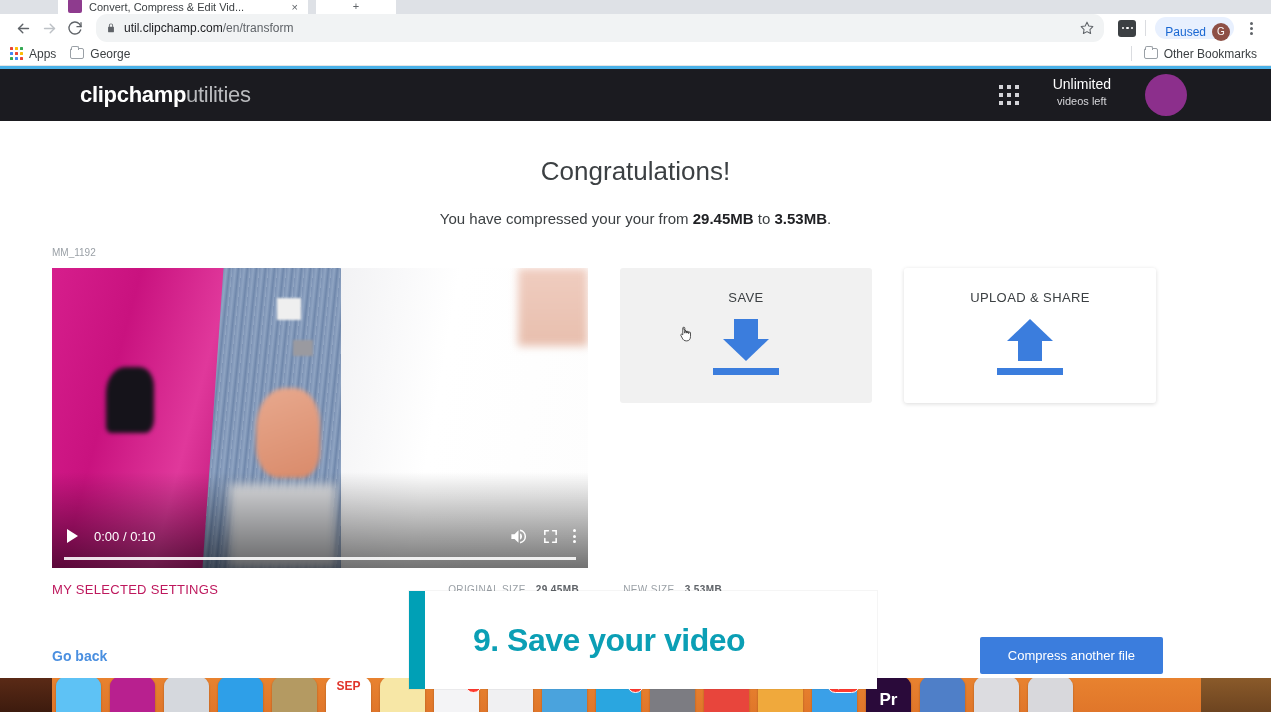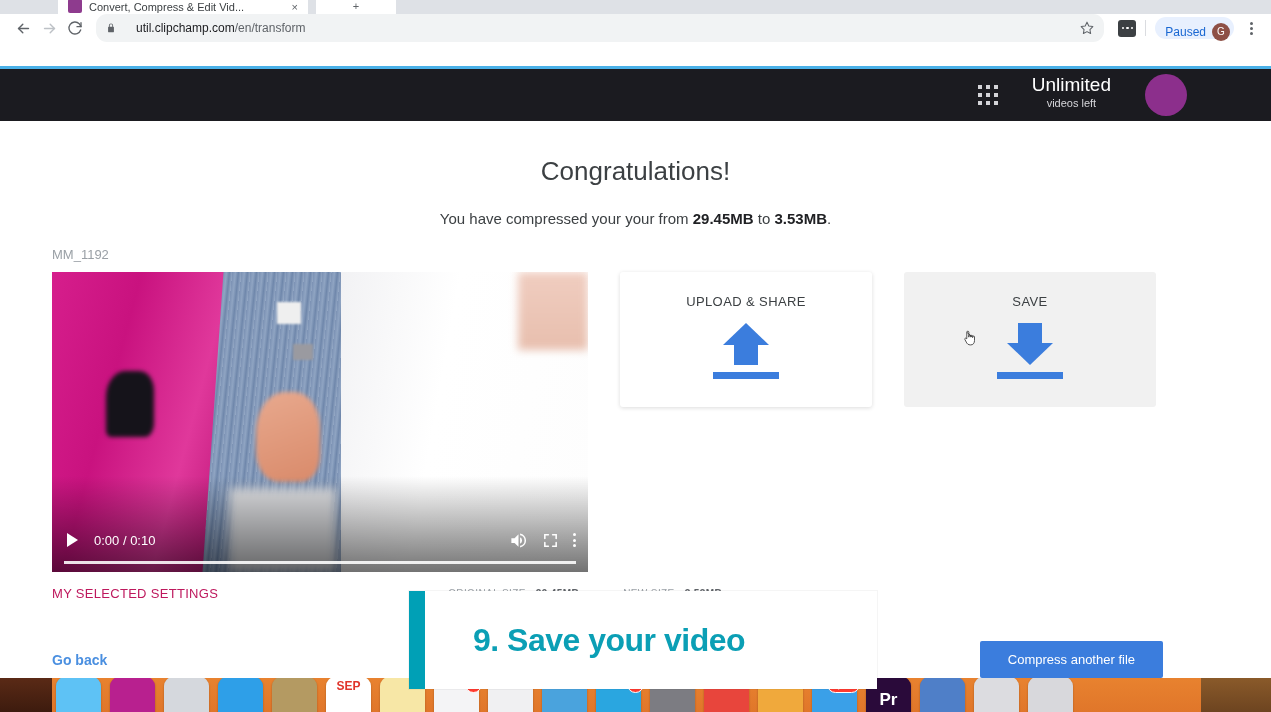--- a/index.html
+++ b/index.html
@@ -39,21 +39,21 @@
     background:#ffffff; display:flex; align-items:center; padding:0 10px;
   }
   .nav-btn {
     width:26px; height:26px; display:flex; align-items:center; justify-content:center;
     color:#5f6368; flex:0 0 auto;
   }
   .nav-btn.disabled { color:#bdc1c6; }
   .nav-btn svg { display:block; }
   .omnibox {
     flex:1 1 auto; height:28px; background:#f1f3f4; border-radius:11px;
-    display:flex; align-items:center; padding:0 10px; gap:20px; margin:0 6px 0 8px;
+    display:flex; align-items:center; padding:0 10px; gap:8px; margin:0 6px 0 8px;
     min-width:0;
   }
   .lock-icon { flex:0 0 auto; color:#5f6368; display:flex; }
   .url { font-size:12px; color:#202124; white-space:nowrap; overflow:hidden; }
   .url .dim { color:#5f6368; }
   .omni-star { margin-left:auto; flex:0 0 auto; color:#5f6368; display:flex; }
   .tool-ext {
     width:18px; height:17px; background:#3c4043; border-radius:3px;
     display:flex; align-items:center; justify-content:center; gap:2px;
     flex:0 0 auto; margin-left:8px;
@@ -106,37 +106,37 @@
   .logo { font-size:22px; letter-spacing:-0.3px; }
   .logo .b { color:#ffffff; font-weight:bold; }
   .logo .l { color:#b9babd; font-weight:300; }
   .hdr-right {
     margin-left:auto; display:flex; align-items:center; gap:34px;
     margin-right:60px;
   }
   .grid9 { display:grid; grid-template-columns:repeat(3,4px); gap:4px; }
   .grid9 i { width:4px; height:4px; background:#d4d4d8; display:block; }
   .quota { text-align:center; line-height:1.1; margin-top:-6px; }
-  .quota .big { font-size:19px; color:#fff; display:block; }
+  .quota .big { font-size:14px; color:#fff; display:block; }
   .quota .small { font-size:11px; color:#d6d6da; display:block; margin-top:2px; }
   .avatar-circle {
     width:42px; height:42px; border-radius:50%; background:#8c2f8c;
   }
 
   .content { padding:0 52px; position:relative; }
   .congrats {
     text-align:center; font-size:26px; color:#3c4043; font-weight:400;
     margin-top:35px;
   }
   .subline {
     text-align:center; font-size:15px; color:#3c4043; margin-top:23px;
   }
   .subline b { font-weight:bold; color:#202124; }
 
-  .filename { font-size:13px; color:#9aa0a6; margin-top:20px; }
+  .filename { font-size:10px; color:#9aa0a6; margin-top:20px; }
 
   .row { display:flex; gap:32px; margin-top:10px; align-items:flex-start; }
 
   
   .player {
     width:536px; height:300px; position:relative; overflow:hidden; background:#000;
     flex:0 0 auto;
     text-align:right;
   }
   .vframe { position:absolute; inset:0; }
@@ -323,26 +323,56 @@
       <span class="ptext">Paused</span>
       <span class="profile-avatar">G</span>
     </div>
     <div class="kebab">
         <i></i>
         <i></i>
         <i></i>
       </div>
   </div>
 
+  <div class="bookmarks">
+    <div class="bm">
+      <span class="apps-grid">
+        <i style="background:#ea4335"></i>
+          <i style="background:#fbbc04"></i>
+          <i style="background:#34a853"></i>
+        <i style="background:#4285f4"></i>
+          <i style="background:#ea4335"></i>
+          <i style="background:#fbbc04"></i>
+        <i style="background:#34a853"></i>
+          <i style="background:#4285f4"></i>
+          <i style="background:#ea4335"></i>
+      </span>
+      <span class="bm-label">Apps</span>
+    </div>
+    <div class="bm">
+      <span class="folder-ic"></span>
+      <span class="bm-label">George</span>
+    </div>
+    <div class="bm-right">
+      <span class="bm-sep"></span>
+      <div class="bm" style="margin-right:4px">
+        <span class="folder-ic"></span>
+        <span class="bm-label">Other Bookmarks</span>
+      </div>
+    </div>
+  </div>
 
   <div class="viewport">
 
     <div class="blue-rule"></div>
 
     <div class="site-header">
+      <div class="logo">
+        <span class="b">clipchamp</span><span class="l">utilities</span>
+      </div>
       <div class="hdr-right">
         <span class="grid9">
           <i></i>
             <i></i>
             <i></i>
             <i></i>
             <i></i>
             <i></i>
             <i></i>
             <i></i>
@@ -399,39 +429,39 @@
                   <i></i>
                   <i></i>
                   <i></i>
                 </span>
             </div>
             <div class="vbar"></div>
           </div>
         </div>
 
         <div class="cards">
-          <div class="card card-upload">
-            <span class="card-label">UPLOAD &amp; SHARE</span>
-            <span class="arrow-wrap">
-              <span class="arrow-up"></span>
-              <span class="arrow-base"></span>
-            </span>
-          </div>
           <div class="card card-save">
             <span class="card-label">SAVE</span>
             <span class="arrow-wrap">
               <span class="arrow-dn"></span>
               <span class="arrow-base"></span>
             </span>
             <span class="hand-cursor">
               <svg width="16" height="18" viewBox="0 0 24 28" fill="#ffffff" stroke="#333" stroke-width="1.3" stroke-linejoin="round">
                   <path d="M7 3.5a1.6 1.6 0 0 1 3.2 0v7.8M10.2 11V9.2a1.5 1.5 0 0 1 3 0V11M13.2 11.2V9.8a1.5 1.5 0 0 1 3 0v1.6M16.2 11.6v-.8a1.4 1.4 0 0 1 2.8 0v5.6c0 4.2-2.4 6.8-6 6.8-3.8 0-5.6-1.8-6.8-4.4L4 14.6c-.5-1.1.4-2.2 1.5-1.8l1.5.8V3.5z"></path>
                 </svg>
             </span>
           </div>
+          <div class="card card-upload">
+            <span class="card-label">UPLOAD &amp; SHARE</span>
+            <span class="arrow-wrap">
+              <span class="arrow-up"></span>
+              <span class="arrow-base"></span>
+            </span>
+          </div>
         </div>
       </div>
 
       <div class="meta-row">
         <span class="settings-link">MY SELECTED SETTINGS</span>
         <span class="sizes">
           <span class="size-item">
             <span>ORIGINAL SIZE</span>
             <b>29.45MB</b>
           </span>

